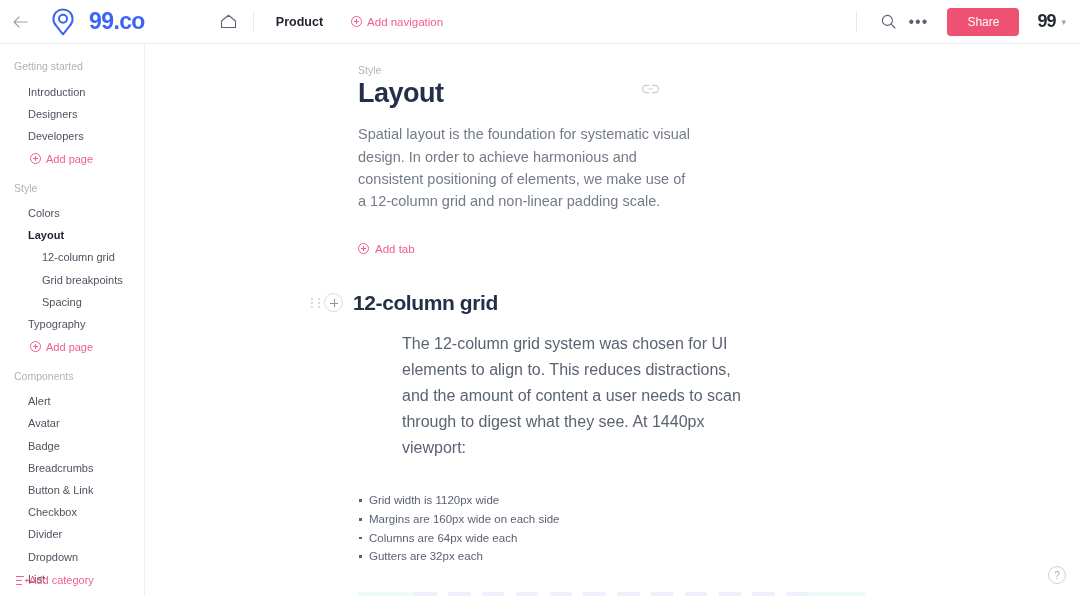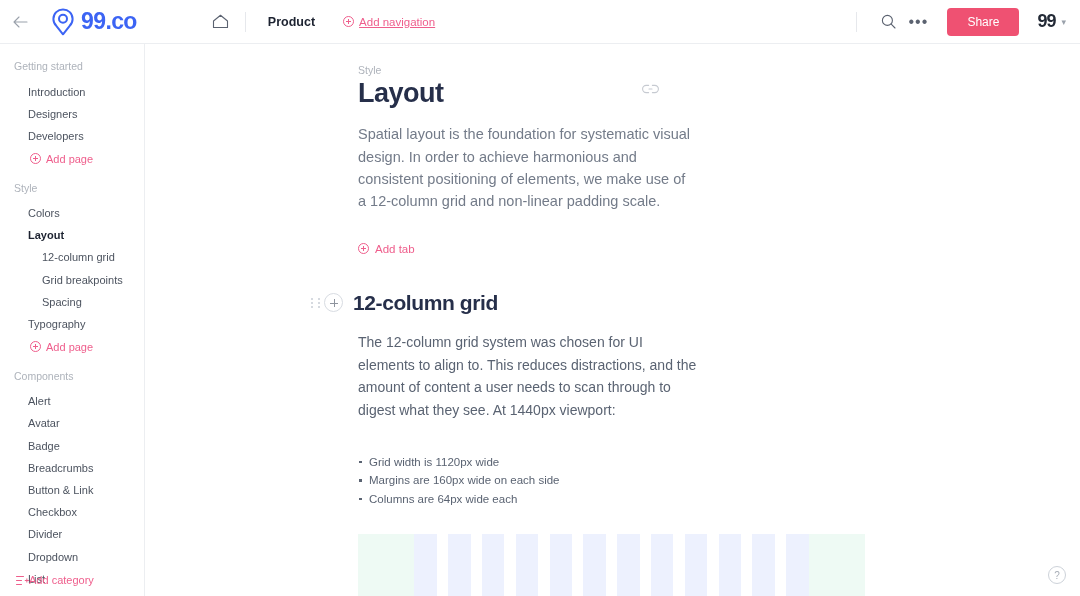--- a/index.html
+++ b/index.html
@@ -17,40 +17,40 @@
   .topbar {
     position: absolute; top: 0; left: 0; width: 1080px; height: 44px;
     background: #fff;
     border-bottom: 1px solid #eceef1;
     display: flex; align-items: center;
   }
   .back-btn {
     width: 40px; height: 44px; display: flex; align-items: center; justify-content: center;
     color: #9aa1ab; cursor: pointer;
   }
-  .brand { display: flex; align-items: center; margin-left: 10px; gap: 5px; }
+  .brand { display: flex; align-items: center; margin-left: 10px; gap: 13px; }
   .brand-logo { width: 26px; height: 28px; display:block; }
   .brand-text { font-size: 23px; font-weight: 700; color: #3c64f4; letter-spacing: -0.6px; line-height: 1; }
 
   .home-wrap { margin-left: 75px; display: flex; align-items: center; }
   .home-icon { color: #5b6270; display:block; }
 
   .nav-sep { width: 1px; height: 20px; background: #e6e8ec; margin: 0 16px; }
 
   .nav-tabs { display: flex; align-items: center; height: 44px; }
   .nav-tab {
     position: relative; height: 60px; display: flex; align-items: center;
     font-size: 12.5px; font-weight: 700; color: #1c2230; padding: 0 6px; cursor: pointer;
   }
   .nav-tab .underline {
     position: absolute; left: 0; right: 0; bottom: 0; height: 2.5px; background: #3c64f4;
   }
   .add-nav {
     display: flex; align-items: center; gap: 5px; margin-left: 22px;
-    font-size: 11.5px; color: #ef5e8c; cursor: pointer; text-decoration: underline;
+    font-size: 11.5px; color: #ef5e8c; cursor: pointer;
   }
   .plus-circle {
     width: 11px; height: 11px; border-radius: 50%;
     border: 1px solid #ef5e8c; position: relative; flex: 0 0 auto;
   }
   .plus-circle::before, .plus-circle::after {
     content: ""; position: absolute; background: #ef5e8c;
   }
   .plus-circle::before { left: 2px; right: 2px; top: 4px; height: 1px; }
   .plus-circle::after { top: 2px; bottom: 2px; left: 4px; width: 1px; }
@@ -134,21 +134,21 @@
     width: 19px; height: 19px; border-radius: 50%; border: 1px solid #d8dce2;
     position: relative; cursor: pointer; flex: 0 0 auto; margin-right: 10px; background:#fff;
   }
   .add-circle::before, .add-circle::after { content: ""; position: absolute; background: #8d939d; }
   .add-circle::before { left: 4.5px; right: 4.5px; top: 8.5px; height: 1px; }
   .add-circle::after { top: 4.5px; bottom: 4.5px; left: 8.5px; width: 1px; }
   .section-title {
     font-size: 21px; font-weight: 700; color: #262f4a; letter-spacing: -0.4px;
   }
 
-  .section-body { margin-top: 16px; font-size: 14px; color: #5a6372; line-height: 1.62; max-width: 340px; }
+  .section-body { margin-top: 16px; font-size: 16px; color: #5a6372; line-height: 1.62; max-width: 340px; margin-left: 44px; }
   .section-list { margin-top: 31px; }
   .section-list li {
     list-style: none; font-size: 11.5px; color: #5a6372; line-height: 1.62;
     padding-left: 11px; position: relative;
   }
   .section-list li::before {
     content: ""; position: absolute; left: 1px; top: 8px; width: 2.5px; height: 2.5px;
     background: #5a6372;
   }
 
@@ -319,20 +319,21 @@
         <div class="add-circle"></div>
         <h2 class="section-title">12-column grid</h2>
       </div>
 
       <p class="section-body">The 12-column grid system was chosen for UI elements to align to. This reduces distractions, and the amount of content a user needs to scan through to digest what they see. At 1440px viewport:</p>
 
       <ul class="section-list">
         <li>Grid width is 1120px wide</li>
         <li>Margins are 160px wide on each side</li>
         <li>Columns are 64px wide each</li>
+        <li>Gutters are 32px each</li>
       </ul>
 
       <div class="grid-figure">
         <div class="grid-bars" id="grid-bars">
             <div class="gbar margin" style="left: 0px; width: 56.3333px;"></div>
             <div class="gbar col" style="left: 56.3333px; width: 22.5333px;"></div>
             <div class="gbar col" style="left: 90.1333px; width: 22.5333px;"></div>
             <div class="gbar col" style="left: 123.933px; width: 22.5333px;"></div>
             <div class="gbar col" style="left: 157.733px; width: 22.5333px;"></div>
             <div class="gbar col" style="left: 191.533px; width: 22.5333px;"></div>

